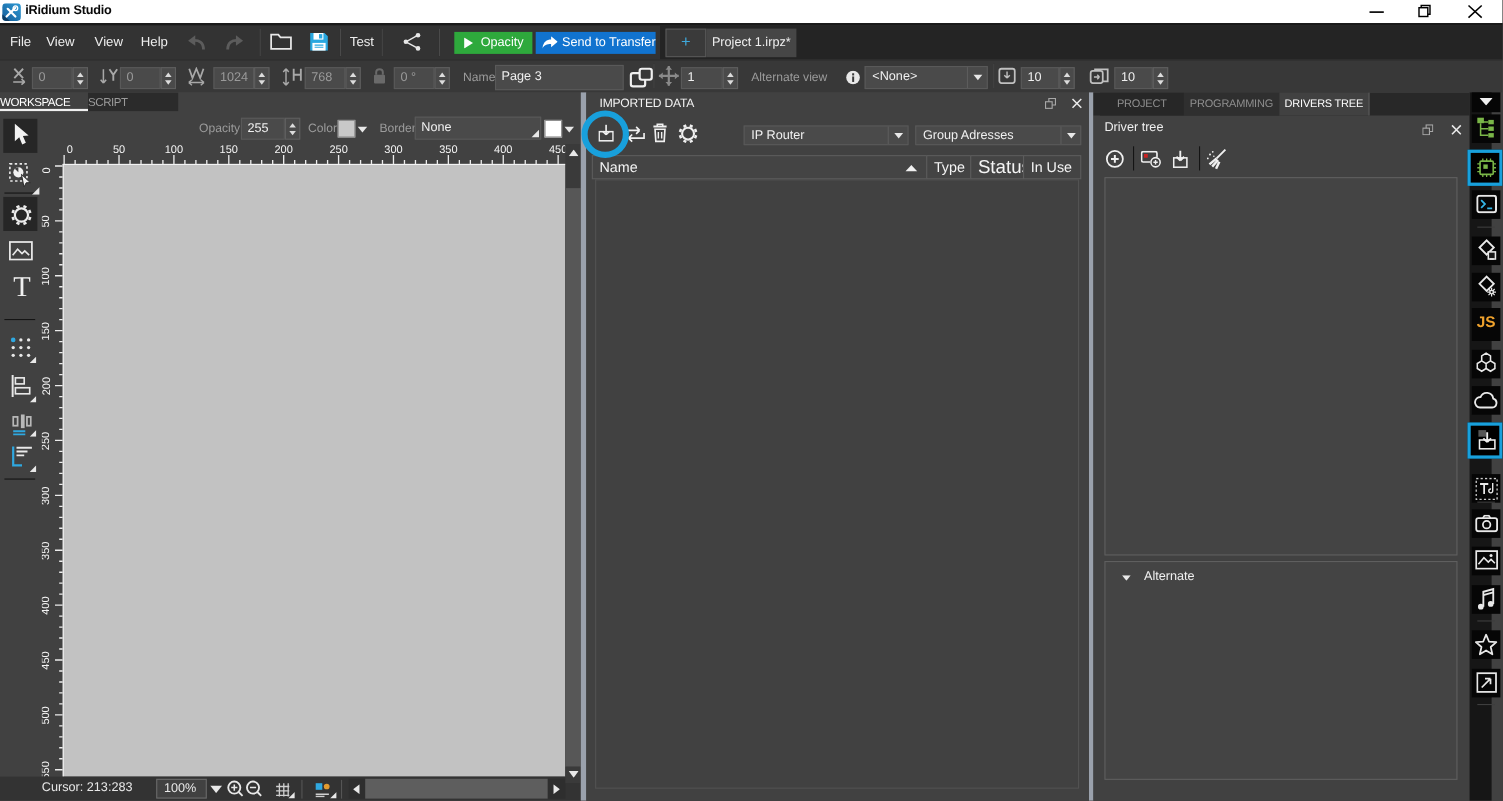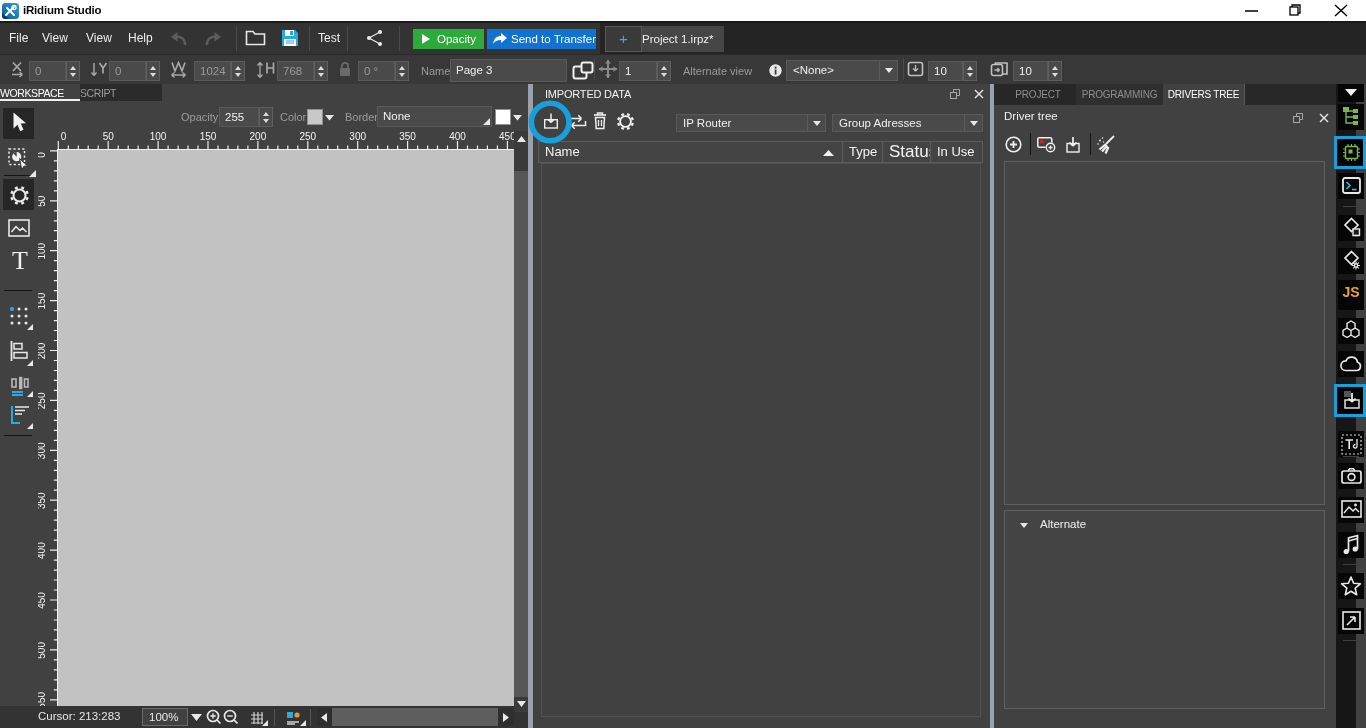--- a/index.html
+++ b/index.html
@@ -9,21 +9,21 @@
 .abs { position:absolute; }
 
 #titlebar { left:0; top:0; width:1366px; height:21px; background:#ffffff; }
 #titletext { left:23px; top:0px; font-size:11.5px; color:#0a0a0a; line-height:21px; font-weight:700; letter-spacing:-0.2px; }
 
 #menubar { left:0; top:21px; width:1366px; height:33px; background:#333333; border-top:2px solid #1a1a1a; }
 #menubar .mitem, .mitem { position:absolute; height:31px; line-height:31px; color:#ededed; font-size:12px; }
 .vsep { position:absolute; width:1px; background:#242424; border-right:1px solid #4a4a4a; }
 #tabzone { left:600px; top:23px; width:766px; height:31px; background:#242424; }
 #plustab { left:605px; top:26px; width:37px; height:26px; background:#3a3a3a; border:1px solid #585858; color:#3fa9dc; font-size:15px; text-align:center; line-height:24px; }
-#projtab { left:642px; top:26px; width:82px; height:26px; background:#464646; color:#f0f0f0; font-size:11.5px; text-align:left; line-height:26px; white-space:nowrap; }
+#projtab { left:642px; top:26px; width:82px; height:26px; background:#464646; color:#f0f0f0; font-size:11.5px; text-align:center; line-height:26px; white-space:nowrap; }
 
 #toolbar { left:0; top:54px; width:1366px; height:30px; background:#383838; border-top:1px solid #2a2a2a; }
 .tin { position:absolute; height:20px; background:#4a4a4a; border:1px solid #595959; color:#f0f0f0; font-size:11.5px; line-height:18px; padding-left:5px; }
 .spin { position:absolute; width:14px; height:20px; background:#4a4a4a; border:1px solid #5e5e5e; }
 .spin:before { content:""; position:absolute; left:3px; top:3.5px; border-left:3.5px solid transparent; border-right:3.5px solid transparent; border-bottom:4.5px solid #dcdcdc; }
 .spin:after { content:""; position:absolute; left:3px; bottom:3.5px; border-left:3.5px solid transparent; border-right:3.5px solid transparent; border-top:4.5px solid #dcdcdc; }
 .glabel { position:absolute; color:#9b9b9b; font-size:11px; height:20px; line-height:20px; }
 
 #leftpanel { left:0; top:84px; width:528px; height:644px; background:#414141; overflow:hidden; }
 #splitter1 { left:528px; top:84px; width:5px; height:644px; background:#9aa1ac; }

